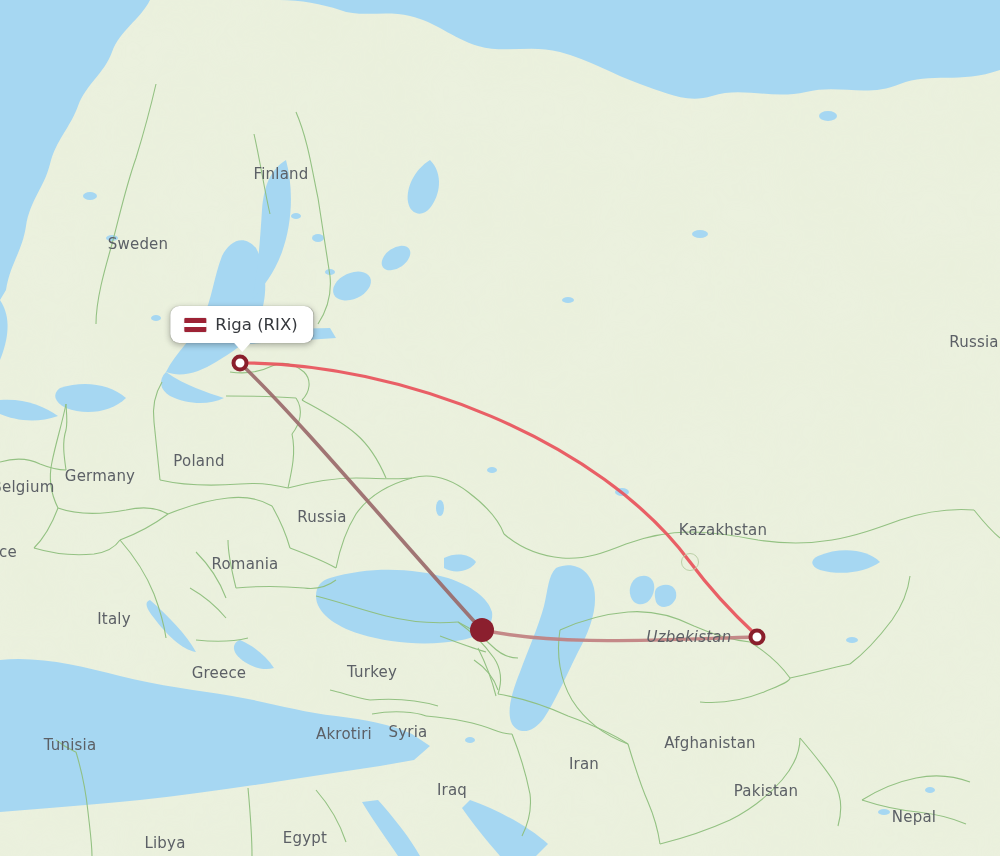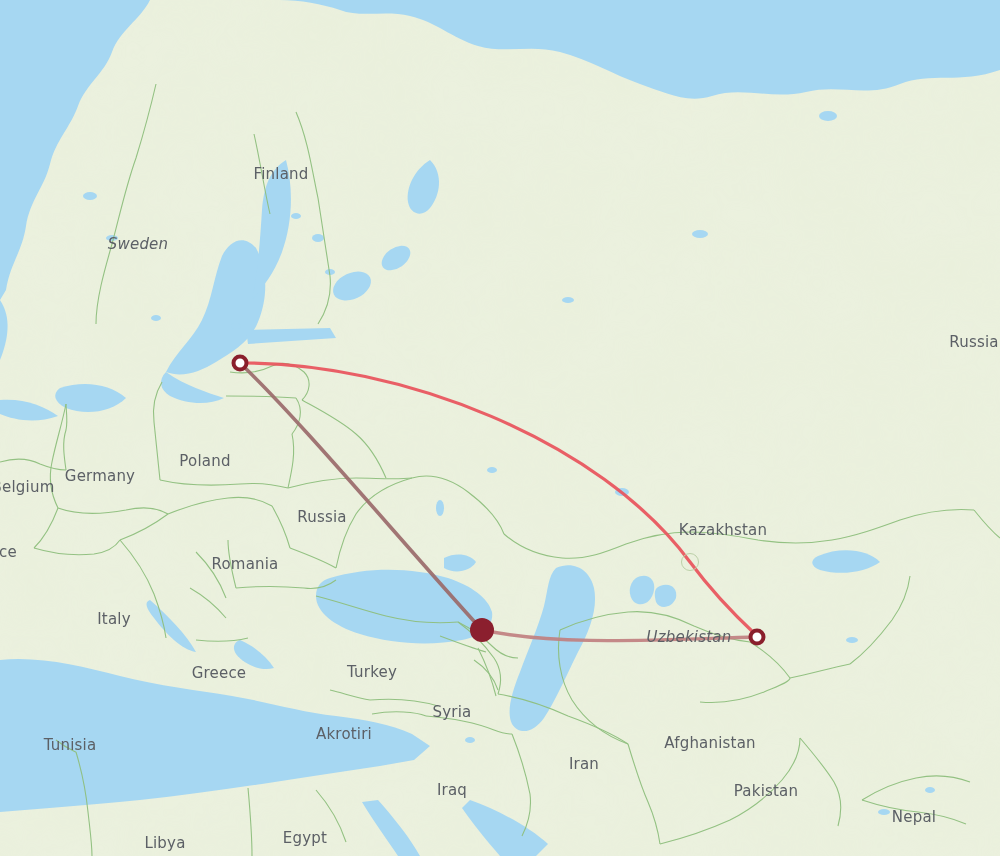--- a/index.html
+++ b/index.html
@@ -286,45 +286,49 @@
       <g fill="none" stroke-linecap="round">
         <path class="route" stroke="#9a6a6a" stroke-width="3.6" opacity="0.92" d="M 240,363 C 300,420 400,540 482,630"></path>
         <path class="route" stroke="#c08080" stroke-width="3.4" opacity="0.92" d="M 482,630 C 560,646 650,640 757,637"></path>
         <path class="route" stroke="#e8525b" stroke-width="3.2" opacity="0.92" d="M 240,363 C 400,362 600,440 690,562 C 716,597 740,620 755,634"></path>
       </g>
     </g>
   </svg>
 
   <div id="labels-layer">
       <div class="country-label" style="left: 281px; top: 174px;">Finland</div>
-      <div class="country-label" style="left: 138px; top: 244px; font-style: italic;">Sweden</div>
+      <div class="country-label" style="left: 138px; top: 244px;">Sweden</div>
       <div class="country-label" style="left: 974px; top: 308px; margin-top: 34px;">Russia</div>
-      <div class="country-label" style="left: 205px; top: 461px; text-align: center;">Poland</div>
+      <div class="country-label" style="left: 199px; top: 461px; text-align: center;">Poland</div>
       <div class="country-label" style="left: 100px; top: 476px;">Germany</div>
       <div class="country-label" style="left: 23px; top: 487px;">Belgium</div>
       <div class="country-label" style="left: 322px; top: 517px;">Russia</div>
       <div class="country-label" style="left: 723px; top: 530px;">Kazakhstan</div>
       <div class="country-label" style="left: 8px; top: 552px;">ce</div>
       <div class="country-label" style="left: 245px; top: 564px;">Romania</div>
       <div class="country-label" style="left: 689px; top: 637px; font-style: italic;">Uzbekistan</div>
       <div class="country-label" style="left: 114px; top: 619px;">Italy</div>
       <div class="country-label" style="left: 219px; top: 643px; margin-top: 30px;">Greece</div>
       <div class="country-label" style="left: 372px; top: 672px;">Turkey</div>
       <div class="country-label" style="left: 344px; top: 734px;">Akrotiri</div>
-      <div class="country-label" style="left: 408px; top: 712px; margin-left: 44px;">Syria</div>
+      <div class="country-label" style="left: 408px; top: 732px;">Syria</div>
       <div class="country-label" style="left: 452px; top: 754px; margin-top: 36px;">Iraq</div>
       <div class="country-label" style="left: 584px; top: 764px;">Iran</div>
       <div class="country-label" style="left: 710px; top: 743px;">Afghanistan</div>
       <div class="country-label" style="left: 766px; top: 791px;">Pakistan</div>
       <div class="country-label" style="left: 914px; top: 817px;">Nepal</div>
       <div class="country-label" style="left: 70px; top: 745px;">Tunisia</div>
       <div class="country-label" style="left: 165px; top: 843px;">Libya</div>
       <div class="country-label" style="left: 305px; top: 838px;">Egypt</div>
     </div>
 
   <div class="ghost-dot" style="left:690px; top:562px;"></div>
   <div class="stop-dot" style="left:482px; top:630px;"></div>
   <div class="marker" style="left:240px; top:363px;"></div>
   <div class="marker" style="left:757px; top:637px;"></div>
 
+  <div class="callout" style="left:242px; top:343px;">
+    <span class="flag flag-lv"></span>
+    <span class="callout-text">Riga (RIX)</span>
+  </div>
 
 
 </div>
 
 </body></html>

